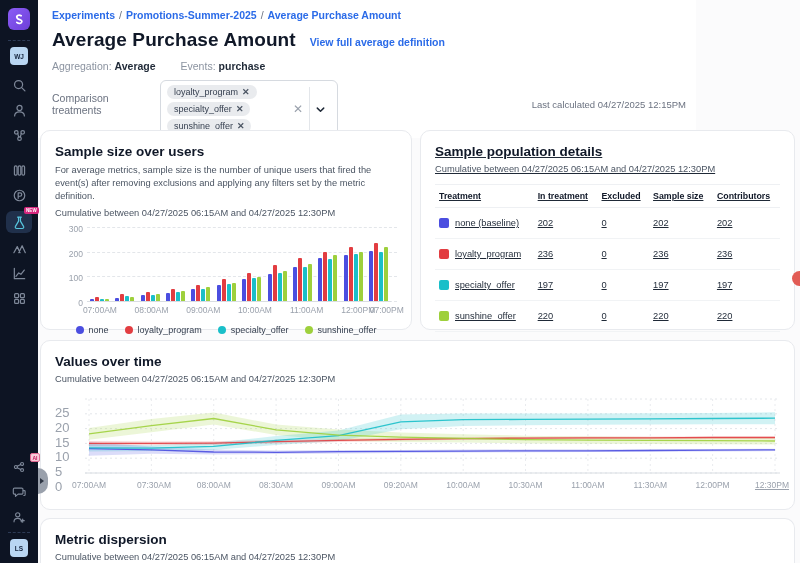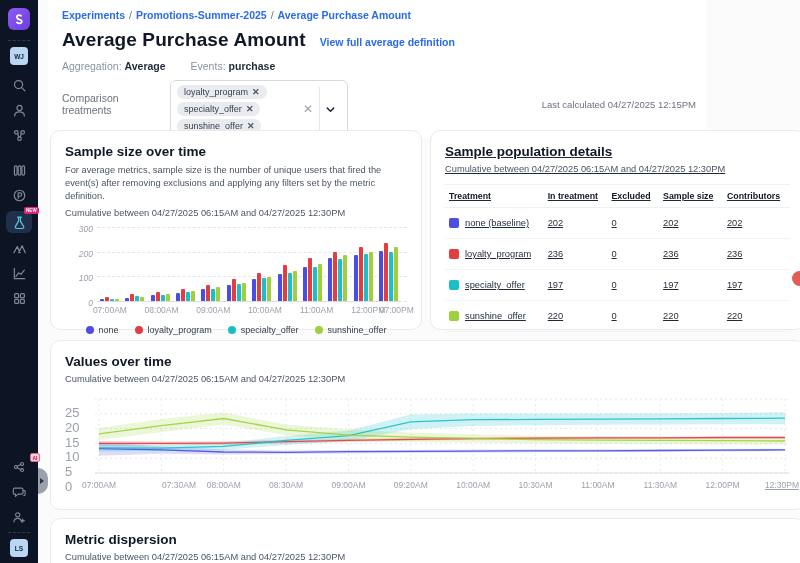--- a/index.html
+++ b/index.html
@@ -19,21 +19,21 @@
   .sb-spacer { flex:1; }
   .badge-new { position:absolute; top:-4px; right:-7px; background:#d6277d; color:#fff; font-size:4.5px; font-weight:bold; padding:1px 2px; border-radius:2px; letter-spacing:.2px; }
   .badge-ai { position:absolute; top:-4px; right:-8px; background:#f8ccd9; color:#c2185b; border:0.5px solid #e26a93; font-size:5px; font-weight:bold; padding:0.5px 1.5px; border-radius:2px; }
   .sb-handle { position:absolute; left:38px; top:468px; width:10px; height:26px; background:#9aa1ac; border-radius:0 12px 12px 0; display:flex; align-items:center; z-index:6; cursor:pointer; }
   .sb-handle:after { content:""; border-left:4px solid #2c3442; border-top:3px solid transparent; border-bottom:3px solid transparent; margin-left:2px; }
 
   
   .feedback-notch { position:absolute; right:0; top:271px; width:8px; height:15px; background:#e25c55; border-radius:8px 0 0 8px; z-index:6; cursor:pointer; }
 
   
-  .content { position:absolute; left:38px; top:0; width:658px; height:563px;margin-left:10px; }
+  .content { position:absolute; left:38px; top:0; width:658px; height:563px; }
   .hdr { padding:9px 14px 0 14px; background:#fff; }
   .breadcrumb { font-size:10.5px; font-weight:bold; color:#2b6be8; }
   .breadcrumb .sep { color:#6b7280; font-weight:normal; margin:0 4px; }
   .breadcrumb a { color:#2b6be8; text-decoration:none; cursor:pointer; }
   .title-row { margin-top:8px; display:flex; align-items:baseline; }
   .page-title { font-size:19px; font-weight:bold; color:#101828; letter-spacing:.1px; }
   .metric-link { font-size:10.5px; font-weight:bold; color:#2b6be8; margin-left:14px; cursor:pointer; }
   .subtitle { margin-top:7px; font-size:9.5px; color:#4b5563; }
   .agg-row { margin-top:9px; font-size:10.5px; color:#8b93a0; }
   .agg-row b { color:#1f2937; font-weight:bold; margin-left:3px; }
@@ -55,21 +55,21 @@
   .card-desc { font-size:9.3px; color:#4b5563; line-height:1.4; margin-top:5px; }
   .card-period { font-size:9.3px; color:#4b5563; margin-top:5px; }
   #card-sample { left:2px; top:130px; width:372px; height:200px; }
   #card-pop { left:382px; top:130px; width:375px; height:200px;text-decoration:underline; }
   #card-values { left:2px; top:340px; width:755px; height:170px; }
   #card-dispersion { left:2px; top:518px; width:755px; height:60px; border-bottom:none; border-radius:10px 10px 0 0; }
 
   
   .bar-wrap { position:relative; margin:10px 0 0 32px; height:74px; }
   .gridline { position:absolute; left:0; right:0; border-top:1px dashed #e3e6ea; }
-  .gridline span { position:absolute; left:-30px; top:-4px; width:26px; text-align:right; font-size:8.5px; color:#9aa1ac;font-style:italic; }
+  .gridline span { position:absolute; left:-30px; top:-4px; width:26px; text-align:right; font-size:8.5px; color:#9aa1ac; }
   .bars { position:absolute; left:0; right:6px; bottom:0; top:0; display:flex; align-items:flex-end; justify-content:space-between; padding:0 3px; border-bottom:1px solid #d9dde2; }
   .bar-group { display:flex; align-items:flex-end; gap:1px; }
   .bar { width:4px; border-radius:1px 1px 0 0; }
   .bar-xlabels { position:relative; margin-left:32px; height:13px; margin-top:3px; }
   .bar-xlabels span { position:absolute; transform:translateX(-50%); font-size:8.5px; color:#9aa1ac; white-space:nowrap; }
   .legend { display:flex; justify-content:center; gap:16px; margin-top:7px; }
   .legend-item { display:flex; align-items:center; gap:5px; font-size:9px; color:#374151; }
   .legend-dot { width:8px; height:8px; border-radius:50%; }
 
   
@@ -230,21 +230,21 @@
           <svg width="11" height="11" viewBox="0 0 12 12">
               <path d="M2.5 4.5L6 8l3.5-3.5" stroke="#1f2937" stroke-width="1.6" fill="none" stroke-linecap="round" stroke-linejoin="round"></path>
             </svg>
         </div>
       </div>
     </div>
   </div>
   <div class="last-calc">Last calculated 04/27/2025 12:15PM</div>
 
   <div class="card" id="card-sample">
-    <div class="card-title">Sample size over time</div>
+    <div class="card-title">Sample size over users</div>
     <div class="card-desc">For average metrics, sample size is the number of unique users that fired the event(s) after removing exclusions and applying any filters set by the metric definition.</div>
     <div class="card-period">Cumulative between 04/27/2025 06:15AM and 04/27/2025 12:30PM</div>
     <div class="bar-wrap" id="barPlot">
         <div class="gridline" style="bottom: 0px;">
           <span>0</span>
         </div>
         <div class="gridline" style="bottom: 24.6667px;">
           <span>100</span>
         </div>
         <div class="gridline" style="bottom: 49.3333px;">
@@ -459,21 +459,21 @@
           <path d="M4.0,47.0 L66.4,47.6 L128.7,47.3 L191.1,45.8 L253.5,45.0 L315.8,43.8 L378.2,43.2 L440.5,42.9 L502.9,42.6 L565.3,42.6 L627.6,42.6 L690.0,42.6 L690.0,44.4 L627.6,44.4 L565.3,44.7 L502.9,45.0 L440.5,45.3 L378.2,45.8 L315.8,46.7 L253.5,47.9 L191.1,49.4 L128.7,50.9 L66.4,51.2 L4.0,51.8 Z" fill="#e23d41" fill-opacity="0.20" stroke="none"></path>
           <path d="M4.0,34.0 L66.4,25.1 L128.7,18.6 L191.1,30.5 L253.5,35.5 L315.8,38.4 L378.2,40.2 L440.5,41.7 L502.9,42.6 L565.3,42.9 L627.6,43.2 L690.0,43.5 L690.0,50.6 L627.6,50.3 L565.3,50.0 L502.9,49.7 L440.5,49.4 L378.2,48.5 L315.8,47.9 L253.5,46.7 L191.1,41.1 L128.7,30.5 L66.4,38.2 L4.0,45.8 Z" fill="#9ed03c" fill-opacity="0.20" stroke="none"></path>
           <path d="M4.0,50.3 L66.4,51.2 L128.7,48.8 L191.1,42.0 L253.5,36.4 L315.8,20.4 L378.2,19.5 L440.5,19.5 L502.9,19.5 L565.3,19.2 L627.6,18.9 L690.0,18.3 L690.0,30.2 L627.6,30.2 L565.3,30.5 L502.9,30.8 L440.5,31.3 L378.2,31.9 L315.8,35.2 L253.5,47.0 L191.1,50.9 L128.7,55.9 L66.4,57.1 L4.0,57.4 Z" fill="#1abfc9" fill-opacity="0.20" stroke="none"></path>
           <polyline points="4.0,54.7 66.4,55.9 128.7,58.0 191.1,58.3 253.5,57.7 315.8,57.4 378.2,57.1 440.5,56.8 502.9,56.8 565.3,56.5 627.6,56.2 690.0,55.9" fill="none" stroke="#4b4ee0" stroke-width="1.3" stroke-opacity="0.9"></polyline>
           <polyline points="4.0,49.4 66.4,49.4 128.7,49.1 191.1,47.6 253.5,46.4 315.8,45.3 378.2,44.7 440.5,44.1 502.9,43.8 565.3,43.8 627.6,43.5 690.0,43.5" fill="none" stroke="#e23d41" stroke-width="1.3" stroke-opacity="0.9"></polyline>
           <polyline points="4.0,53.8 66.4,54.1 128.7,52.4 191.1,46.4 253.5,41.7 315.8,27.8 378.2,25.7 440.5,25.4 502.9,25.1 565.3,24.8 627.6,24.5 690.0,24.2" fill="none" stroke="#1abfc9" stroke-width="1.3" stroke-opacity="0.9"></polyline>
           <polyline points="4.0,39.9 66.4,31.6 128.7,24.5 191.1,35.8 253.5,41.1 315.8,43.2 378.2,44.4 440.5,45.6 502.9,46.1 565.3,46.4 627.6,46.7 690.0,47.0" fill="none" stroke="#9ed03c" stroke-width="1.3" stroke-opacity="0.9"></polyline>
         </svg>
       <div class="line-xlabels" id="lineXLabels">
           <span style="left: 4px;">07:00AM</span>
-          <span style="left: 84px;">07:30AM</span>
+          <span style="left: 69px;">07:30AM</span>
           <span style="left: 128.727px;">08:00AM</span>
           <span style="left: 191.091px;">08:30AM</span>
           <span style="left: 253.455px;">09:00AM</span>
           <span style="left: 315.818px;">09:20AM</span>
           <span style="left: 378.182px;">10:00AM</span>
           <span style="left: 440.545px;">10:30AM</span>
           <span style="left: 502.909px;">11:00AM</span>
           <span style="left: 565.273px;">11:30AM</span>
           <span style="left: 627.636px;">12:00PM</span>
           <span style="left: 687px; text-decoration: underline;">12:30PM</span>

